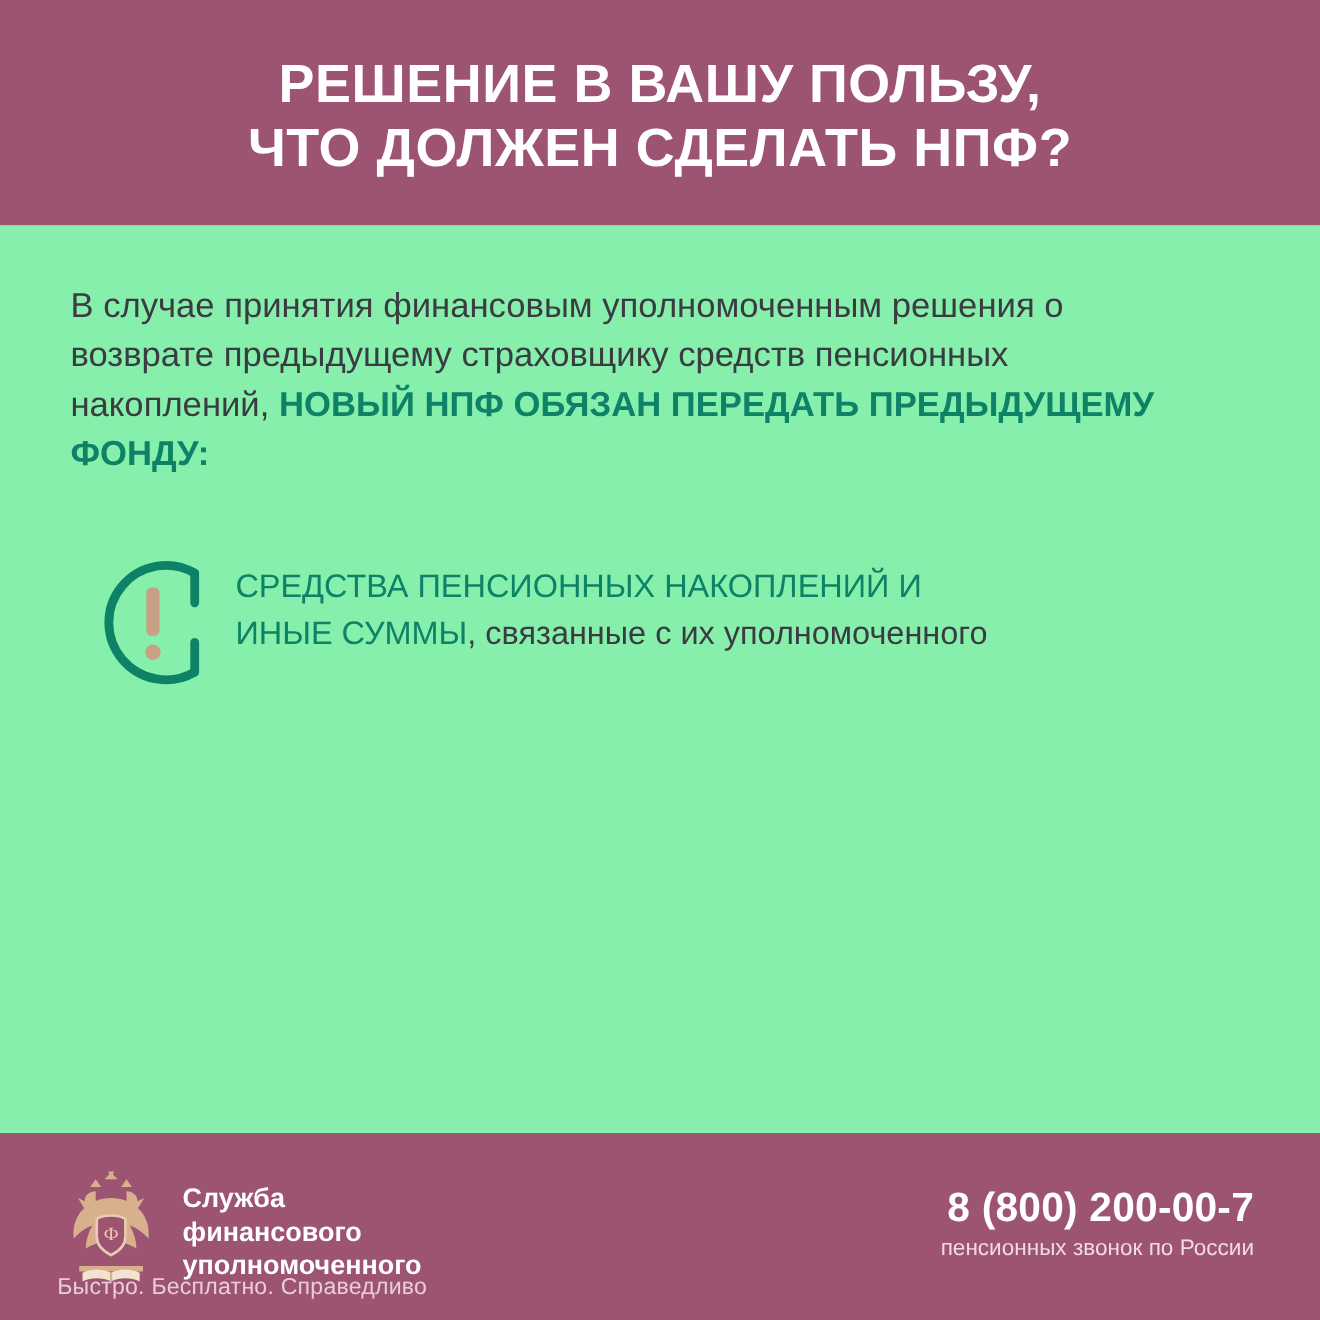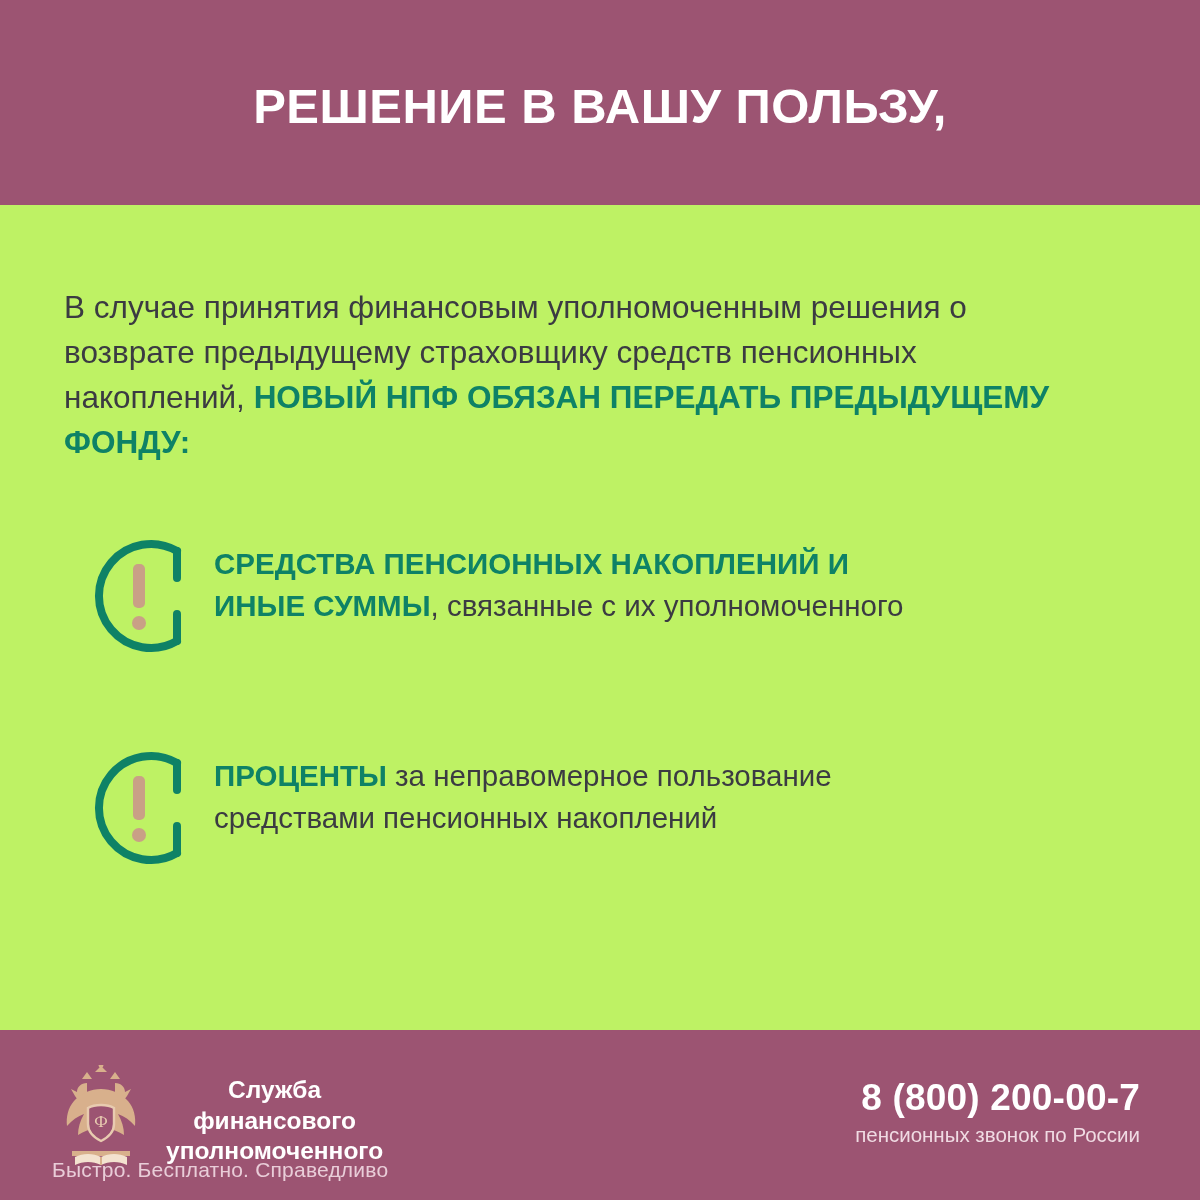--- a/index.html
+++ b/index.html
@@ -34,22 +34,22 @@
     letter-spacing: 0.5px;
     line-height: 1.18;
     text-align: left;
     text-transform: uppercase;
   }
 
   
   .main {
     width: 1200px;
     height: 825px;
-    background: #bef264;
-    padding: 80px 64px 0 64px;
+    background: #86efac;
+    padding: 50px 64px 0 64px;
   }
 
   .intro {
     font-size: 31.5px;
     line-height: 1.43;
     color: #3b3b42;
     max-width: 1000px;
   }
   .intro .accent {
     color: #0e8266;
@@ -79,21 +79,21 @@
 
   .item-text {
     font-size: 29.5px;
     line-height: 1.42;
     color: #3b3b42;
     padding-top: 12px;
     max-width: 720px;
   }
   .item-text .strong {
     color: #0e8266;
-    font-weight: bold;
+    font-weight: normal;
     text-transform: uppercase;
   }
 
   
   .footer {
     position: absolute;
     left: 0;
     bottom: 0;
     width: 1200px;
     height: 170px;
@@ -119,21 +119,20 @@
   }
 
   .brand-textblock { padding-top: 12px; }
 
   .brand-name {
     color: #ffffff;
     font-size: 24.5px;
     font-weight: bold;
     line-height: 1.26;
     white-space: pre-line;
-    text-align: center;
   }
 
   .brand-slogan {
     color: #e9cdd8;
     font-size: 21px;
     margin-top: 13px;
     letter-spacing: 0.2px;
     text-align: center;
   }
 
@@ -151,20 +150,21 @@
     color: #f0dbe3;
     font-size: 20.5px;
     margin-top: 4px;
   }
 </style>
 </head>
 <body>
 
 <div class="header">
   <div class="header-title">РЕШЕНИЕ В ВАШУ ПОЛЬЗУ,</div>
+  <div class="header-title">ЧТО ДОЛЖЕН СДЕЛАТЬ НПФ?</div>
 </div>
 
 <div class="main">
 
   <p class="intro">
     <span>В случае принятия финансовым уполномоченным решения о возврате предыдущему страховщику средств пенсионных накоплений, </span><span class="accent">НОВЫЙ НПФ ОБЯЗАН ПЕРЕДАТЬ ПРЕДЫДУЩЕМУ ФОНДУ:</span>
   </p>
 
   <div class="items">
 
@@ -175,33 +175,20 @@
           <path d="M113 21 L113 48 M113 111 L113 84" fill="none" stroke="#0e8266" stroke-width="8" stroke-linecap="round"></path>
           <rect x="69" y="34" width="12" height="44" rx="5" fill="#c9a086"></rect>
           <circle cx="75" cy="93" r="7" fill="#c9a086"></circle>
         </svg>
       </div>
       <div class="item-text">
         <span class="strong">СРЕДСТВА ПЕНСИОННЫХ НАКОПЛЕНИЙ И ИНЫЕ СУММЫ</span><span>, связанные с их уполномоченного</span>
       </div>
     </div>
 
-    <div class="item">
-      <div class="item-icon">
-        <svg width="150" height="132" viewBox="0 0 150 132" aria-hidden="true">
-          <path d="M113 21 A52 52 0 1 0 113 111" fill="none" stroke="#0e8266" stroke-width="8" stroke-linecap="round"></path>
-          <path d="M113 21 L113 48 M113 111 L113 84" fill="none" stroke="#0e8266" stroke-width="8" stroke-linecap="round"></path>
-          <rect x="69" y="34" width="12" height="44" rx="5" fill="#c9a086"></rect>
-          <circle cx="75" cy="93" r="7" fill="#c9a086"></circle>
-        </svg>
-      </div>
-      <div class="item-text">
-        <span class="strong">ПРОЦЕНТЫ</span><span> за неправомерное пользование средствами пенсионных накоплений</span>
-      </div>
-    </div>
 
   </div>
 </div>
 
 <div class="footer">
 
   <div class="brand">
     <div class="emblem">
       <svg width="98" height="104" viewBox="0 0 98 104" aria-hidden="true">
 

